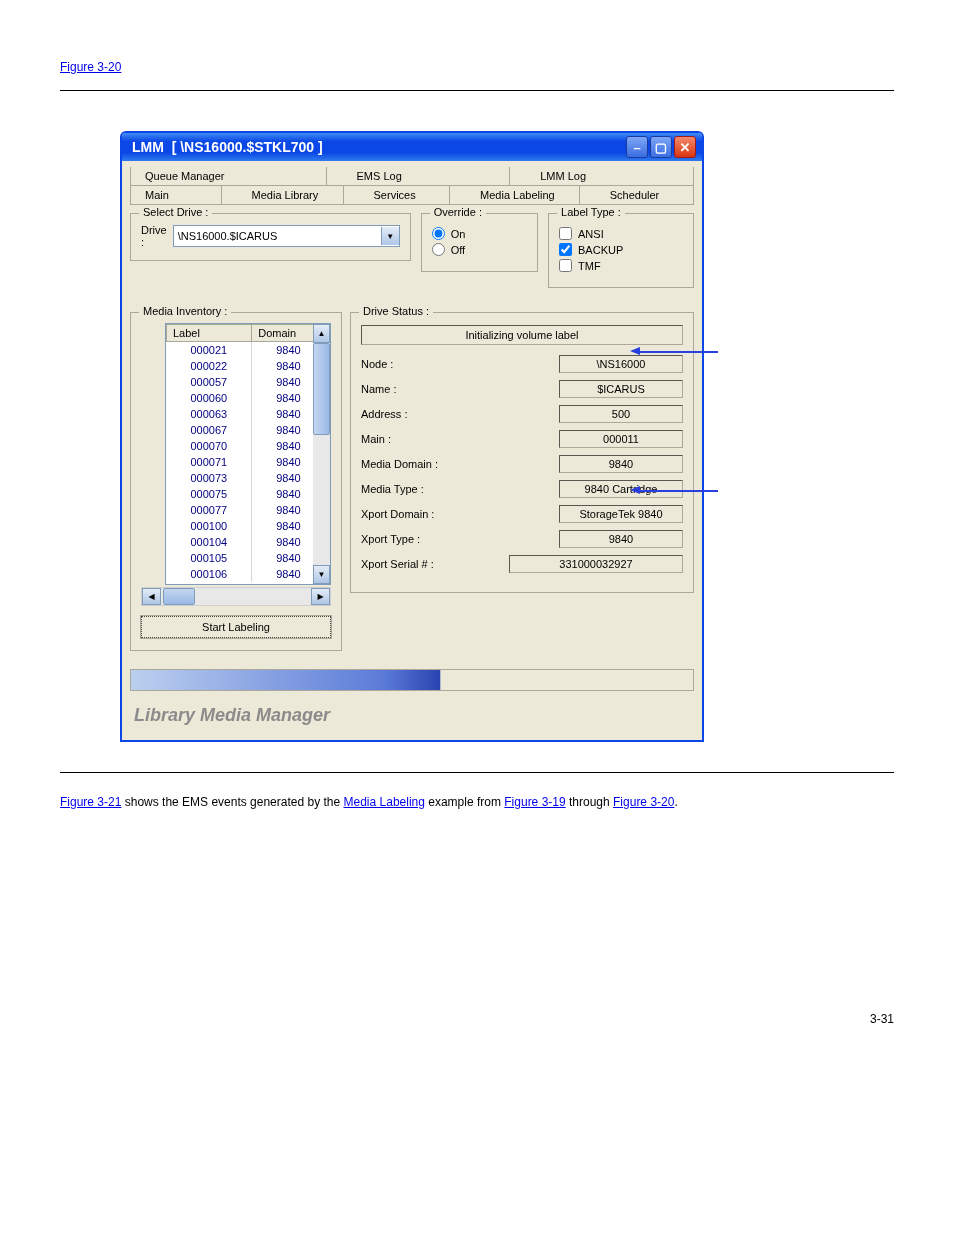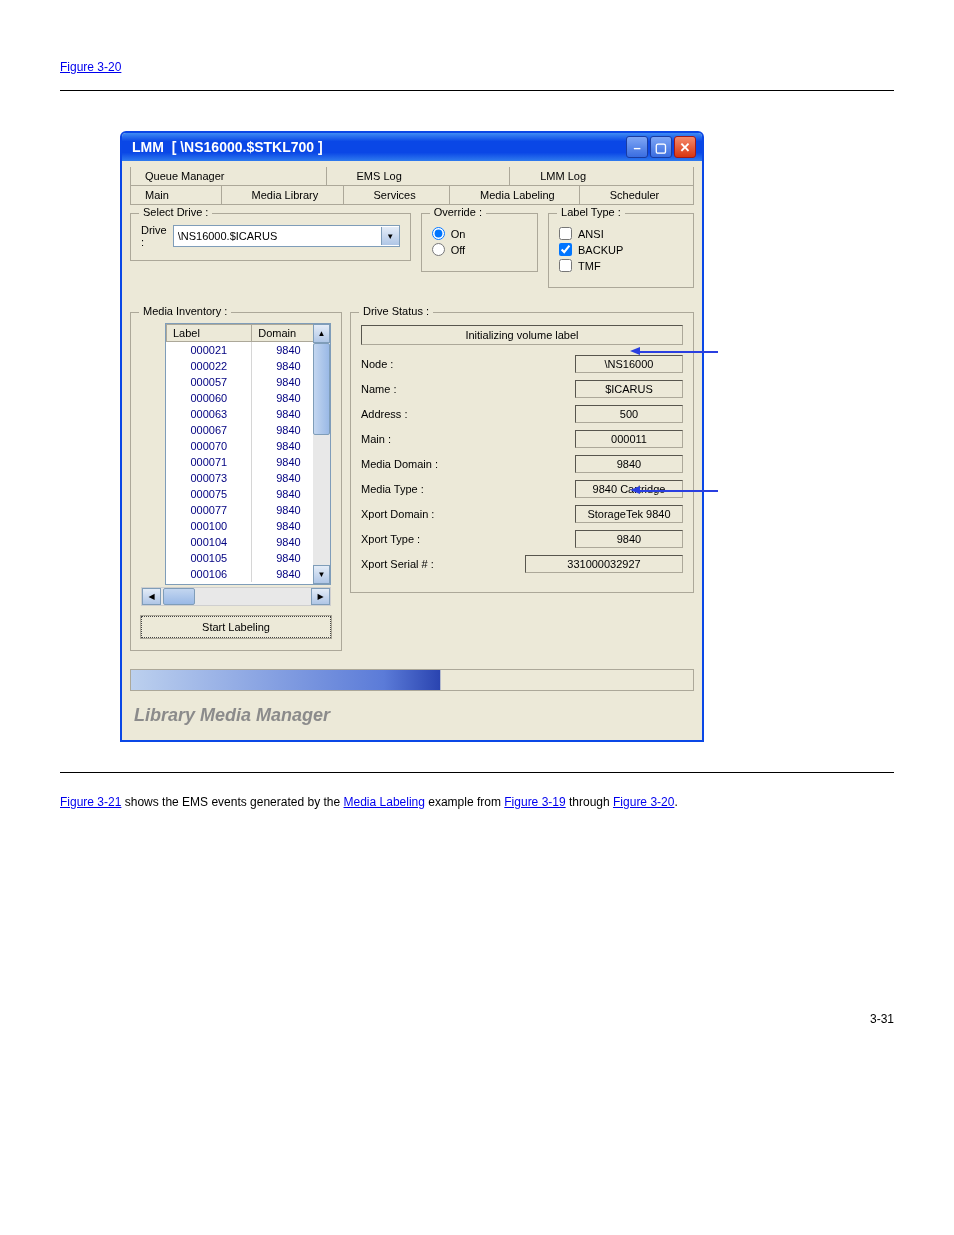--- a/index.html
+++ b/index.html
@@ -274,21 +274,21 @@
     width: 110px;
   }
   .kv-row .v {
     flex:1;
     text-align:right;
   }
   .kv-box {
     display:inline-block;
     border: 1px inset #aca899;
     background:#ece9d8;
-    padding: 2px 8px;
+    padding: 2px 16px;
     min-width: 90px;
     text-align:center;
     font-size:11px;
   }
 
   .progress {
     margin-top: 18px;
     height: 20px;
     border: 1px solid #aca899;
     background: linear-gradient(90deg,#bcd0ee 0%, #5b7bd8 45%, #2a44b0 55%, #ece9d8 55.1%, #ece9d8 100%);

